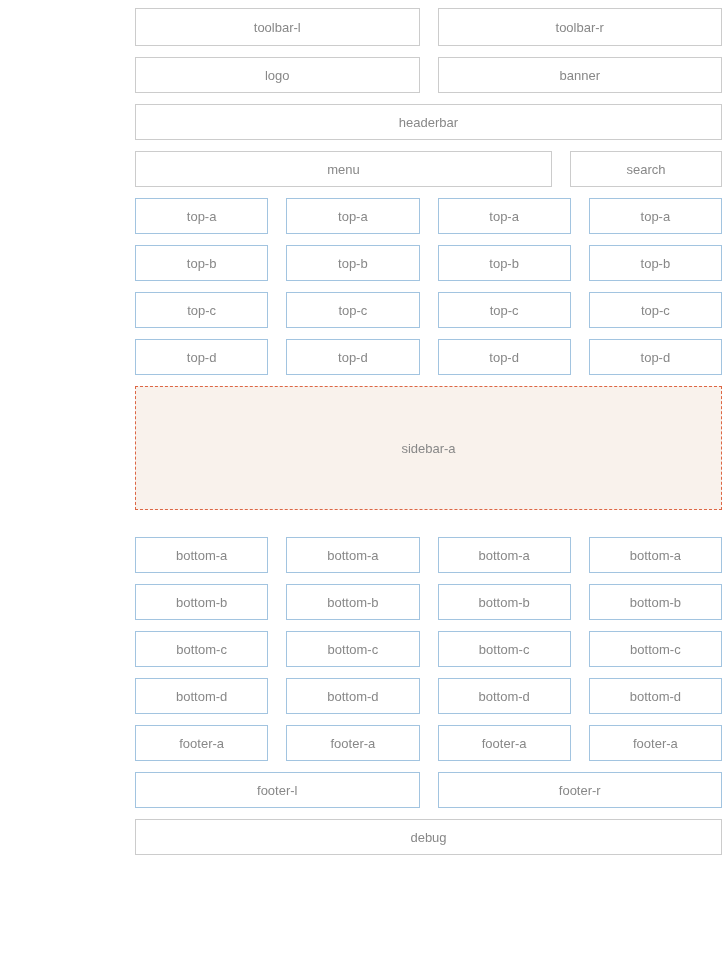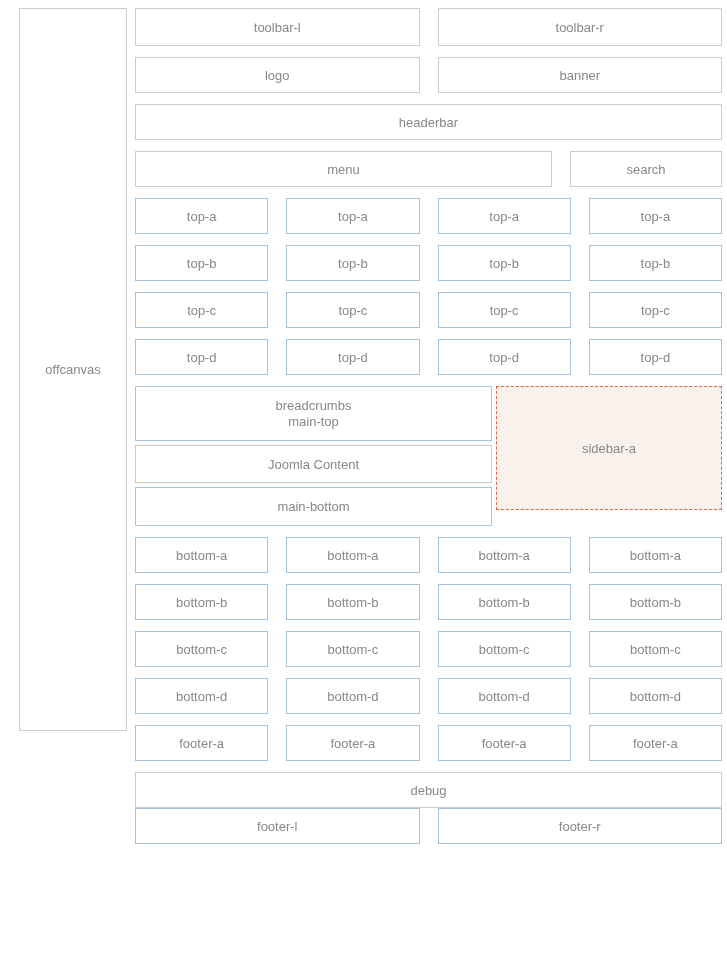--- a/index.html
+++ b/index.html
@@ -55,23 +55,20 @@
     height: 124px;
     border: 1px dashed var(--sidebar-border, #dd6644);
     background: var(--sidebar-bg, #f9f2ec);
   }
 </style>
 </head>
 <body>
 
 <div class="page">
 
-  <div class="box offcanvas">
-    <span>offcanvas</span>
-  </div>
 
   <div class="content">
 
     <div class="row first">
       <div class="box">toolbar-l</div>
       <div class="box">toolbar-r</div>
     </div>
 
     <div class="row">
       <div class="box">logo</div>
@@ -109,28 +106,20 @@
     </div>
 
     <div class="row">
       <div class="box blue">top-d</div>
       <div class="box blue">top-d</div>
       <div class="box blue">top-d</div>
       <div class="box blue">top-d</div>
     </div>
 
     <div class="row main-row">
-      <div class="main-col">
-        <div class="box blue bc">
-          <span>breadcrumbs</span>
-          <span>main-top</span>
-        </div>
-        <div class="box jc">Joomla Content</div>
-        <div class="box blue mb">main-bottom</div>
-      </div>
       <div class="box sidebar">sidebar-a</div>
     </div>
 
     <div class="row">
       <div class="box blue">bottom-a</div>
       <div class="box blue">bottom-a</div>
       <div class="box blue">bottom-a</div>
       <div class="box blue">bottom-a</div>
     </div>
 
@@ -156,23 +145,23 @@
       <div class="box blue">bottom-d</div>
     </div>
 
     <div class="row">
       <div class="box blue">footer-a</div>
       <div class="box blue">footer-a</div>
       <div class="box blue">footer-a</div>
       <div class="box blue">footer-a</div>
     </div>
 
-    <div class="row last">
-      <div class="box">debug</div>
-    </div>
-
     <div class="row">
       <div class="box blue">footer-l</div>
       <div class="box blue">footer-r</div>
+    </div>
+
+    <div class="row last">
+      <div class="box">debug</div>
     </div>
 
   </div>
 </div>
 
 </body></html>

